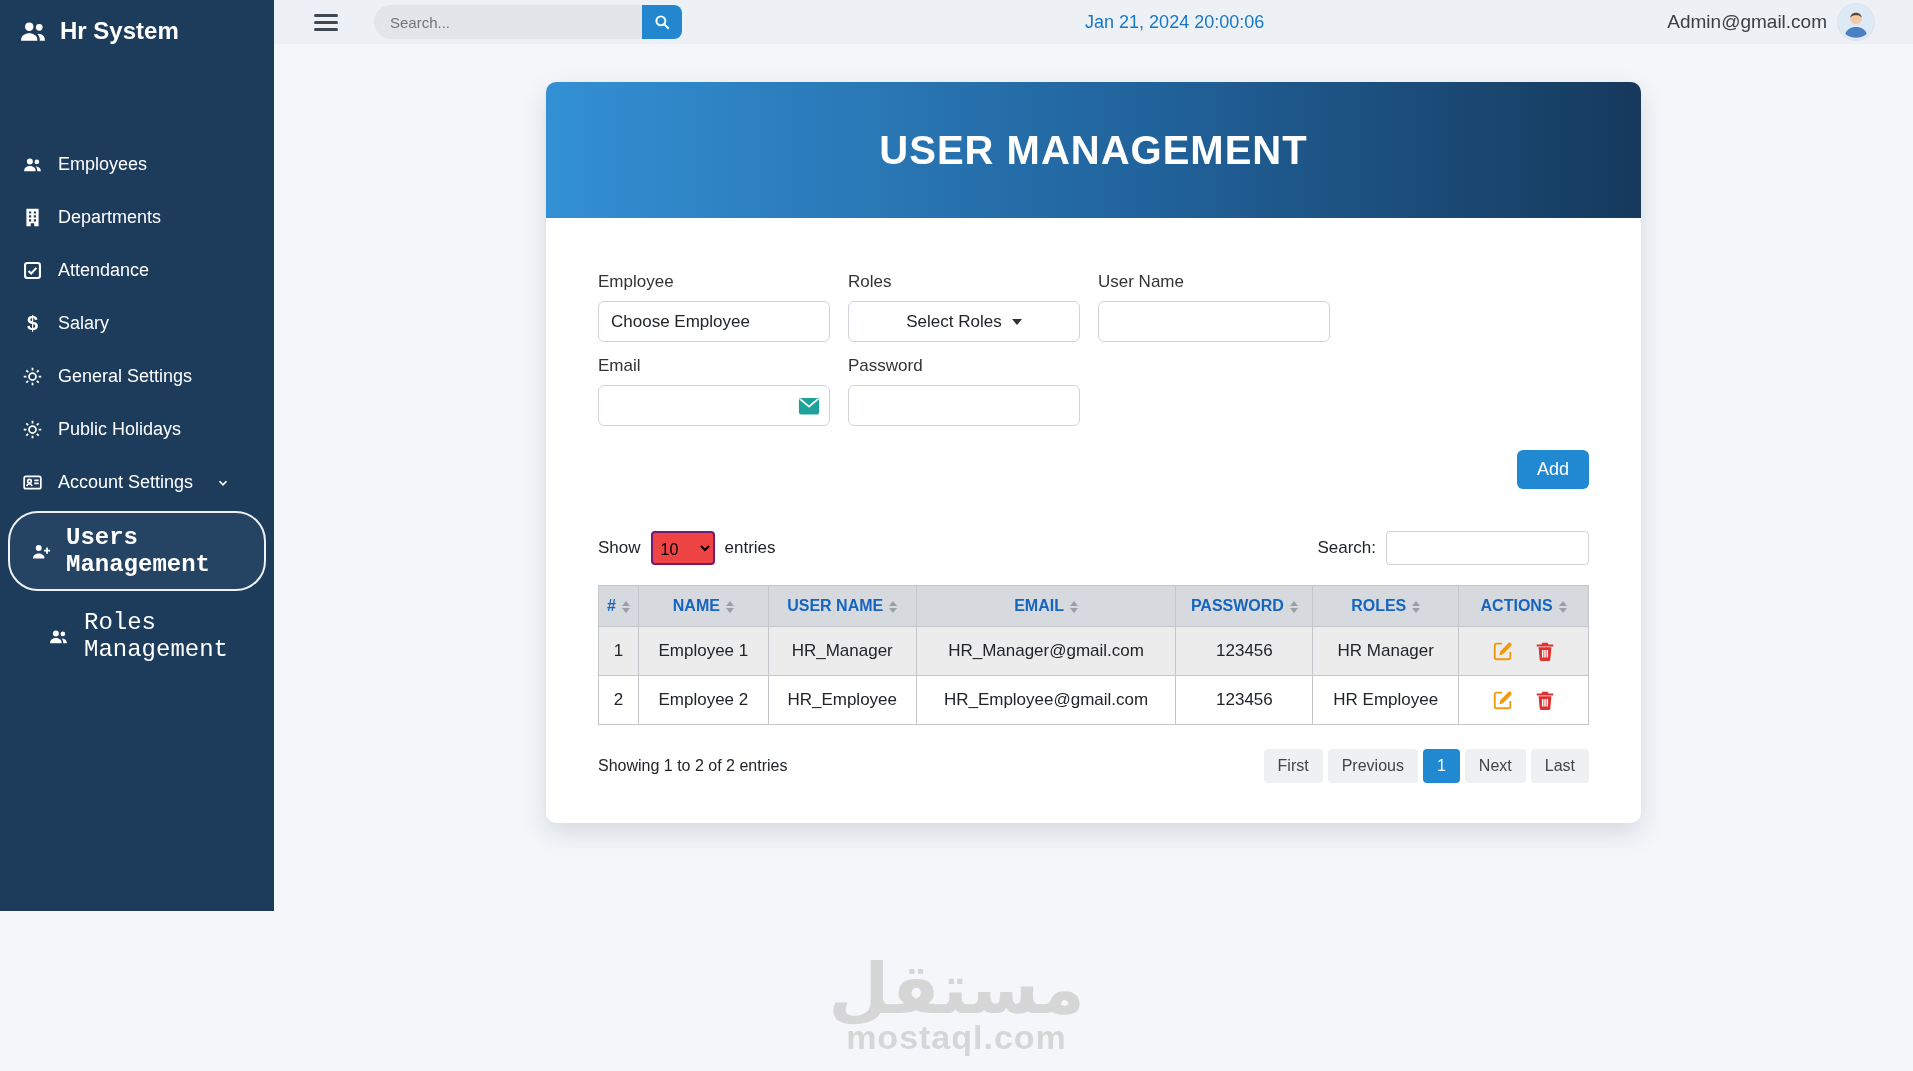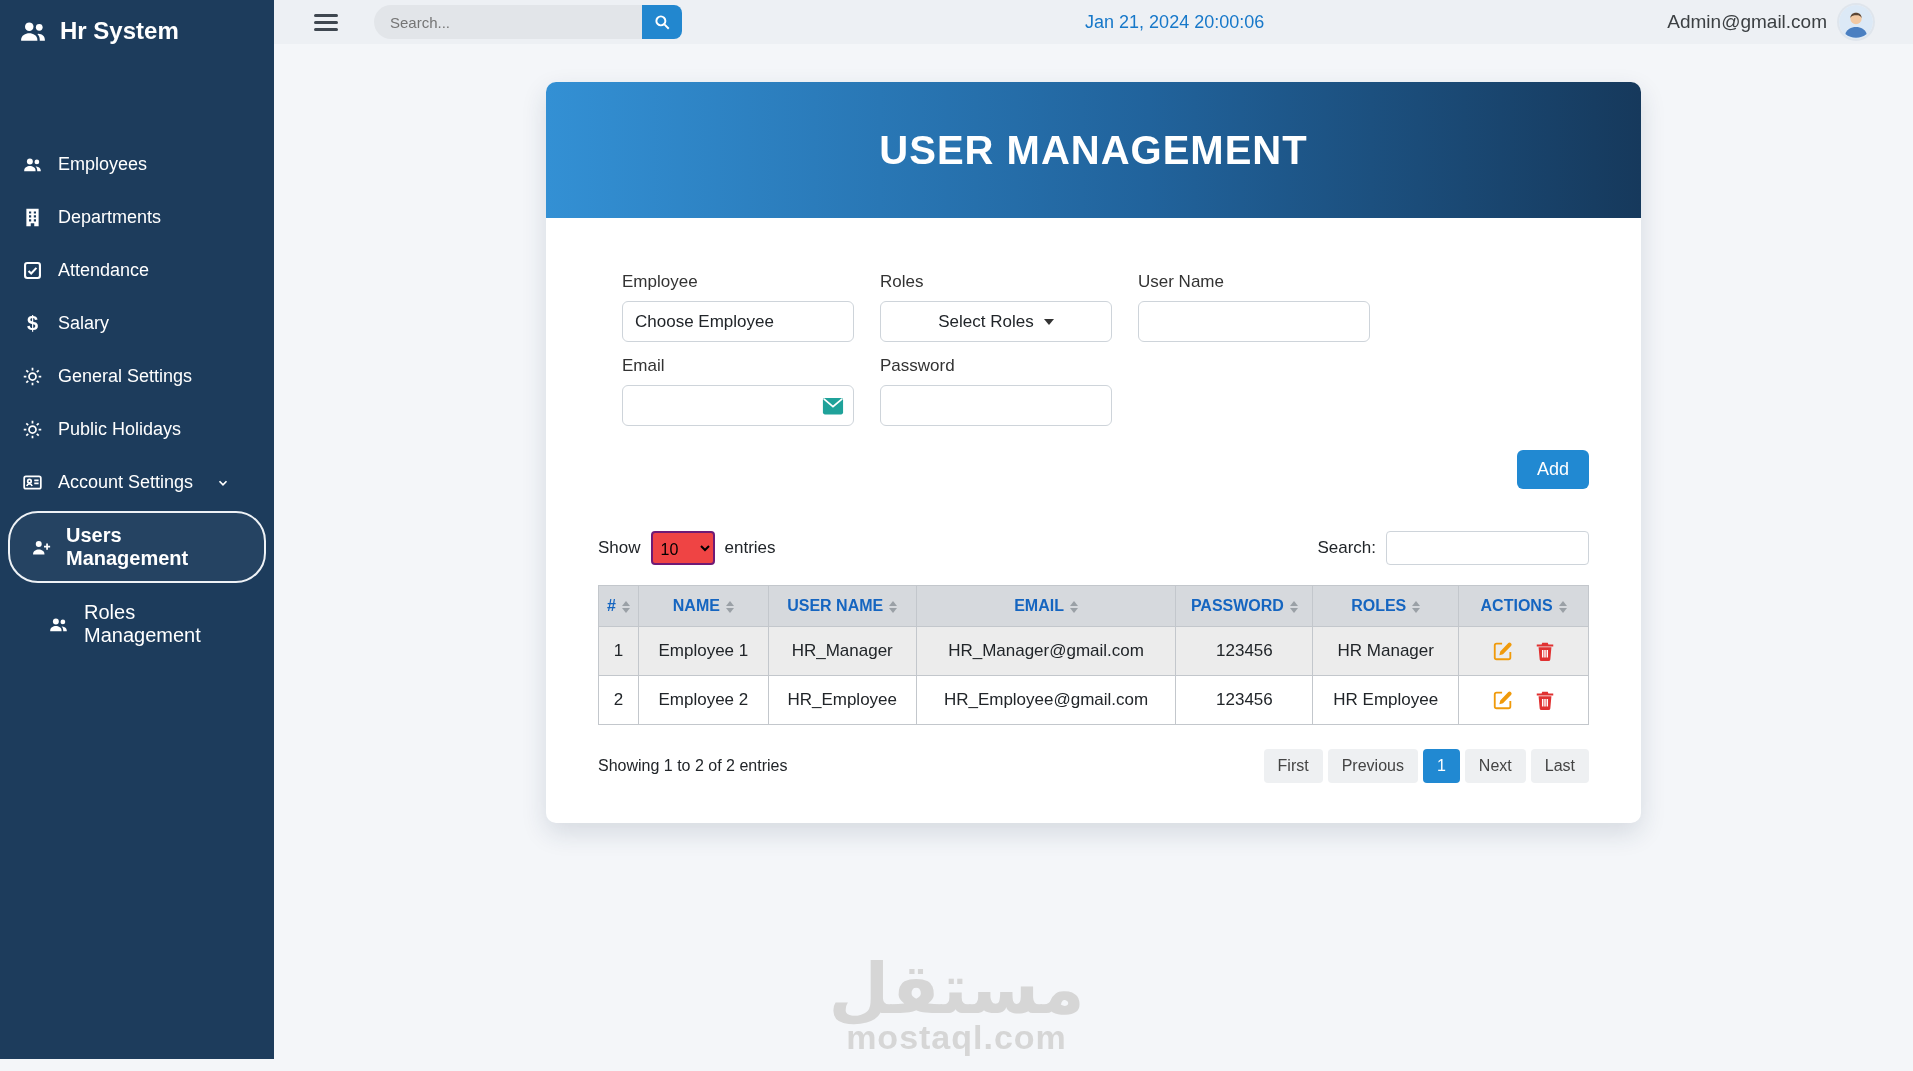--- a/index.html
+++ b/index.html
@@ -1,28 +1,28 @@
 <!DOCTYPE html>
 <html><head>
 <meta charset="utf-8">
 <style>
   * { margin:0; padding:0; box-sizing:border-box; }
   html,body { width:1913px; height:1071px; overflow:hidden; font-family:"Liberation Sans",sans-serif; background:#f4f6f9; position:relative; }
 
   
-  .sidebar { position:absolute; left:0; top:0; width:274px; height:1059px; background:#1d3c5c; color:#fff; z-index:2; }
+  .sidebar { position:absolute; left:0; top:0; width:274px; height:911px; background:#1d3c5c; color:#fff; z-index:2; }
   .brand { display:flex; align-items:center; gap:12px; padding:16px 18px; }
   .brand .icon { width:30px; height:30px; }
   .brand .title { font-size:24px; font-weight:bold; }
   .nav { margin-top:76px; }
   .nav-item { display:flex; align-items:center; gap:15px; padding:16px 22px; font-size:18px; cursor:pointer; color:#fff; }
   .nav-item .icon { width:21px; height:21px; flex:0 0 21px; display:flex; align-items:center; justify-content:center; }
   .nav-item .dollar { font-size:20px; font-weight:bold; width:21px; text-align:center; }
   .chev { margin-left:8px; width:14px; height:14px; }
-  .submenu .nav-item { padding-left:48px; font-size:20px; }
+  .submenu .nav-item { padding-left:48px; font-size:24px;font-family:Liberation Mono, monospace; }
   .pill { margin:2px 8px; border:2px solid #eef2f6; border-radius:30px; padding:11px 16px 11px 20px; font-weight:bold; background:rgba(255,255,255,0.04); }
   .submenu .pill { padding-left:20px; }
   .logout { margin-top:58px; }
   svg { display:block; }
 
   
   .main { position:absolute; left:274px; top:0; right:0; bottom:0; }
 
   .topbar { height:44px; background:#edf0f4; display:flex; align-items:center; padding:0 40px; }
   .hamburger { width:24px; cursor:pointer; margin-right:36px; }
@@ -36,21 +36,21 @@
   .avatar { width:34px; height:34px; border-radius:50%; overflow:hidden; cursor:pointer; box-shadow:0 0 0 2px #dfe5ec; }
 
   .content { position:relative; height:calc(1071px - 44px); overflow:hidden; }
 
   
   .card { width:1095px; margin:38px auto 0; background:#fff; border-radius:10px; box-shadow:0 10px 26px rgba(30,50,80,.14); }
   .card-header { height:136px; background:linear-gradient(90deg,#3390d4 0%,#21639c 55%,#16395c 100%); border-radius:10px 10px 0 0; display:flex; align-items:center; justify-content:center; }
   .card-header h1 { color:#fff; font-size:40px; font-weight:600; letter-spacing:1px; }
   .card-body { padding:54px 52px 40px; }
 
-  .form-row { display:flex; gap:26px; margin-bottom:14px;margin-left:24px; }
+  .form-row { display:flex; gap:18px; margin-bottom:14px; }
   .field { width:232px; display:flex; flex-direction:column; }
   .field label { font-size:17px; color:#333; margin-bottom:9px; }
   .field input, .roles-btn { height:41px; border:1px solid #ced4da; border-radius:6px; font-size:17px; color:#212529; padding:0 12px; background:#fff; font-family:"Liberation Sans",sans-serif; outline:none; }
   .roles-btn { display:flex; align-items:center; justify-content:center; cursor:pointer; }
   .caret { width:0; height:0; border-left:5px solid transparent; border-right:5px solid transparent; border-top:6px solid #333; margin-left:10px; }
   .input-wrap { position:relative; }
   .input-wrap input { width:100%; padding-right:40px; }
   .mail-icon { position:absolute; right:10px; top:50%; transform:translateY(-50%); width:22px; height:18px; }
 
   .add-row { display:flex; justify-content:flex-end; margin-top:24px; }

